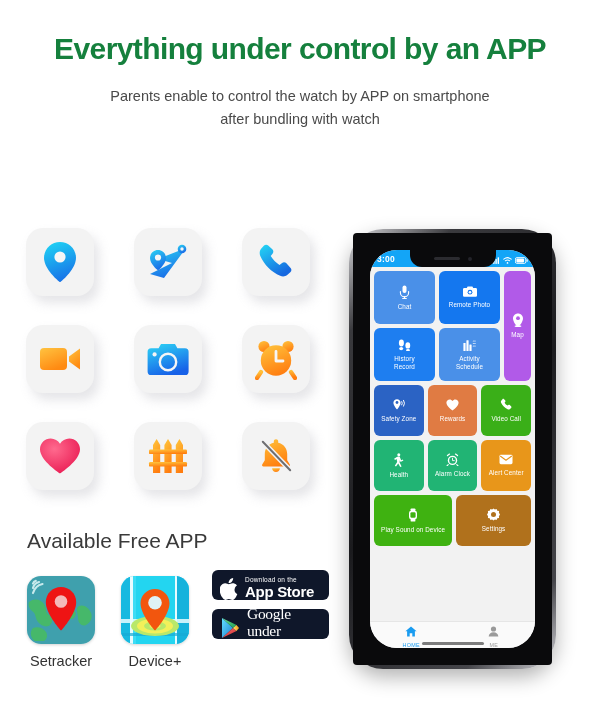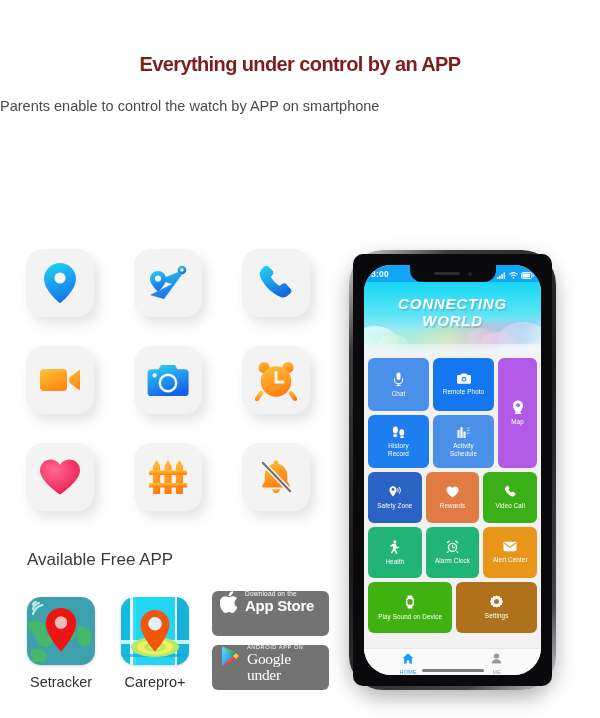--- a/index.html
+++ b/index.html
@@ -17,29 +17,29 @@
   .page {
     width: 600px;
     height: 718px;
     position: relative;
     background: #ffffff;
   }
 
   
   .headline {
     text-align: center;
-    font-size: 20px;
+    font-size: 30px;
     font-weight: bold;
-    color: #7f1d1d;
+    color: #15803d;
     letter-spacing: -0.6px;
-    margin-top: 53px;
+    margin-top: 32px;
     line-height: 1.1;
   }
   .subline {
-    text-align: left;
+    text-align: center;
     font-size: 14.5px;
     color: #4a4a4a;
     margin-top: 20px;
     line-height: 1.62;
   }
 
   
   .icon-grid {
     position: absolute;
     left: 26px;
@@ -59,21 +59,21 @@
     justify-content: center;
     box-shadow: 5px 7px 11px rgba(170,170,180,0.30);
   }
   .icon-tile svg { display: block; }
 
   
   .free-app-title {
     position: absolute;
     left: 27px;
     top: 497px;
-    font-size: 17px;
+    font-size: 21px;
     color: #3a3a3a;
   }
   .app-row {
     position: absolute;
     left: 27px;
     top: 544px;
     display: flex;
     gap: 26px;
   }
   .app-item { width: 68px; text-align: center; }
@@ -95,25 +95,25 @@
   .badges {
     position: absolute;
     left: 212px;
     top: 538px;
     display: flex;
     flex-direction: column;
     gap: 9px;
   }
   .badge {
     width: 117px;
-    height: 45px;
-    background: #737373;
+    height: 30px;
+    background: #0f172a;
     border-radius: 6px;
     display: flex;
-    align-items: flex-start;
+    align-items: flex-end;
     padding: 0 8px;
     gap: 7px;
   }
   .badge .glyph { flex: none; display: flex; align-items: center; }
   .badge .txt { color: #fff; line-height: 1.05; }
   .badge .txt .small {
     display: block;
     font-size: 6.5px;
     letter-spacing: 0.2px;
   }
@@ -137,23 +137,23 @@
     top: 197px;
     width: 207px;
     height: 440px;
     border-radius: 34px;
     background: linear-gradient(135deg,#d9d9dd 0%,#3a3a3e 16%,#1b1b1e 50%,#45454a 86%,#cfcfd4 100%);
     padding: 4px;
     box-shadow: 0 8px 20px rgba(0,0,0,0.30);
   }
   .phone-inner {
     width: 100%; height: 100%;
-    border-radius: 10px;
+    border-radius: 4px;
     background: #0a0a0c;
-    padding: 11px;
+    padding: 17px;
     position: relative;
   }
   .screen {
     width: 100%; height: 100%;
     border-radius: 27px;
     overflow: hidden;
     position: relative;
     background: #f2f2f2;
     display: flex;
     flex-direction: column;
@@ -300,20 +300,21 @@
   }
 </style>
 </head>
 <body>
 
 <div class="page">
 
   <h1 class="headline">Everything under control by an APP</h1>
   <div class="subline">
     <div>Parents enable to control the watch by APP on smartphone</div>
+    <div>after bundling with watch</div>
   </div>
 
   <div class="icon-grid">
 
     <div class="icon-tile">
       <span>
         <svg width="38" height="42" viewBox="0 0 38 42">
           <defs>
               <linearGradient id="gPin" x1="0" y1="0" x2="0.3" y2="1">
             <stop offset="0" stop-color="#1fd7f5"></stop>
@@ -497,21 +498,21 @@
           <rect x="0" y="43" width="68" height="4" fill="#e8fbff" opacity="0.85"></rect>
           <rect x="0" y="57" width="68" height="3" fill="#17a9d4" opacity="0.7"></rect>
           <ellipse cx="34" cy="50" rx="24" ry="10" fill="#b8e86a"></ellipse>
           <ellipse cx="34" cy="50" rx="18" ry="7.4" fill="#f2f05a"></ellipse>
           <ellipse cx="34" cy="50" rx="11" ry="4.6" fill="#b8e86a"></ellipse>
           <ellipse cx="34" cy="50" rx="5.5" ry="2.3" fill="#f2f05a"></ellipse>
           <path d="M34 13c-8 0-14.5 6.4-14.5 14.3 0 10.8 12.6 25.3 13.8 26.6.4.4 1 .4 1.4 0C36 52.6 48.5 38.1 48.5 27.3 48.5 19.4 42 13 34 13z" fill="#f2560e"></path>
           <circle cx="34" cy="26.8" r="6.8" fill="#dff2f6"></circle>
         </svg>
       </div>
-      <div class="app-label">Carepro+</div>
+      <div class="app-label">Device+</div>
     </div>
   </div>
 
   <div class="badges">
 
     <div class="badge">
       <span class="glyph">
         <svg width="18" height="22" viewBox="0 0 18 22">
           <path d="M14.6 11.6c0-2.8 2.3-4.2 2.4-4.2-1.3-1.9-3.3-2.2-4-2.2-1.7-.2-3.3 1-4.2 1-.8 0-2.2-1-3.6-1C3.4 5.2 1.6 6.3.6 8.1c-1.9 3.3-.5 8.3 1.4 11 .9 1.3 2 2.8 3.4 2.8 1.4-.1 1.9-.9 3.5-.9s2.1.9 3.6.9c1.5 0 2.4-1.3 3.3-2.7 1-1.5 1.5-3 1.5-3.1-.1 0-2.8-1.1-2.8-4.5zM12 3.5c.8-.9 1.3-2.2 1.1-3.5-1.1.1-2.5.8-3.3 1.7-.7.8-1.3 2.1-1.2 3.4 1.3.1 2.6-.6 3.4-1.6z" fill="#fff"></path>
         </svg>
@@ -590,33 +591,20 @@
             <span>
               <svg width="13" height="7" viewBox="0 0 13 7">
                 <rect x="0.4" y="0.6" width="10.4" height="5.8" rx="1.5" fill="none" stroke="#fff" stroke-width="0.9"></rect>
                 <rect x="1.4" y="1.6" width="7.6" height="3.8" rx="0.8" fill="#fff"></rect>
                 <rect x="11.5" y="2.3" width="1.2" height="2.4" rx="0.5" fill="#fff"></rect>
               </svg>
             </span>
           </span>
         </div>
 
-        <div class="app-banner">
-          <span class="cloud" style="width:46px;height:32px;left:-12px;bottom:-4px;"></span>
-          <span class="cloud" style="width:30px;height:22px;left:14px;bottom:-2px;"></span>
-          <span class="cloud" style="width:52px;height:38px;right:-8px;bottom:-6px;"></span>
-          <span class="cloud" style="width:34px;height:26px;right:26px;bottom:-4px;"></span>
-          <span class="cloud" style="width:26px;height:20px;right:48px;bottom:6px;opacity:0.55;"></span>
-          <span class="aurora"></span>
-          <div class="banner-title">
-            <div>CONNECTING</div>
-            <div>WORLD</div>
-          </div>
-          <span class="banner-base"></span>
-        </div>
 
         <div class="tiles">
 
           <div class="trow" style="height:110px;">
             <div class="tcol" style="width:126px;">
               <div class="trow" style="height:53px;">
                 <div class="tile" style="background:#4a90e8;width:61px;height:53px;">
                   <span>
                     <svg width="11" height="14" viewBox="0 0 11 14">
                         <g fill="#fff">

